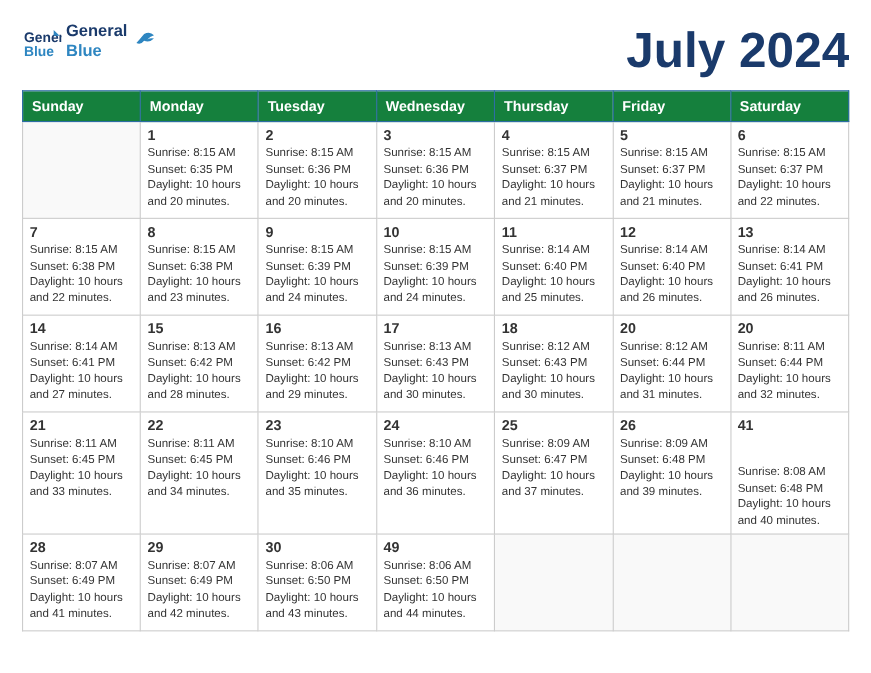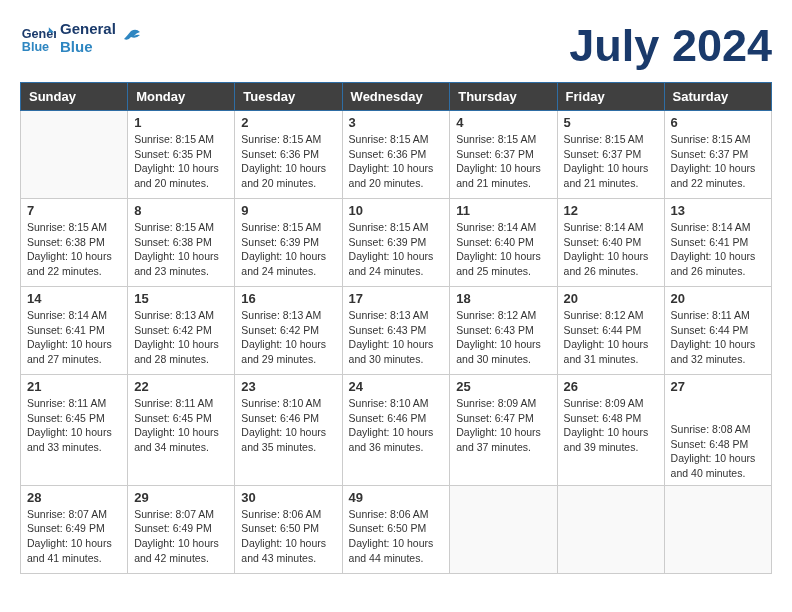--- a/index.html
+++ b/index.html
@@ -36,21 +36,21 @@
     .location {
       font-size: 16px;
       color: #333;
     }
     .calendar {
       width: 100%;
       border-collapse: collapse;
       border: 1px solid #ccc;
     }
     .calendar th {
-      background-color: #404040;
+      background-color: #15803d;
       color: #fff;
       text-align: left;
       padding: 6px 8px;
       font-size: 13px;
       border: 1px solid #2e6da4;
       margin-top: 36px;
     }
     .calendar td {
       border: 1px solid #ccc;
       vertical-align: top;
@@ -297,21 +297,21 @@
 and 37 minutes.</div>
         </td>
         <td>
           <span class="day-number">26</span>
           <div class="day-info" style="white-space: pre-line;">Sunrise: 8:09 AM
 Sunset: 6:48 PM
 Daylight: 10 hours
 and 39 minutes.</div>
         </td>
         <td>
-          <span class="day-number">27</span>
+          <span class="day-number">41</span>
           <div class="day-info" style="white-space: pre-line; margin-top: 28px;">Sunrise: 8:08 AM
 Sunset: 6:48 PM
 Daylight: 10 hours
 and 40 minutes.</div>
         </td>
       </tr>
       <tr class="week-row">
         <td>
           <span class="day-number">28</span>
           <div class="day-info" style="white-space: pre-line;">Sunrise: 8:07 AM

